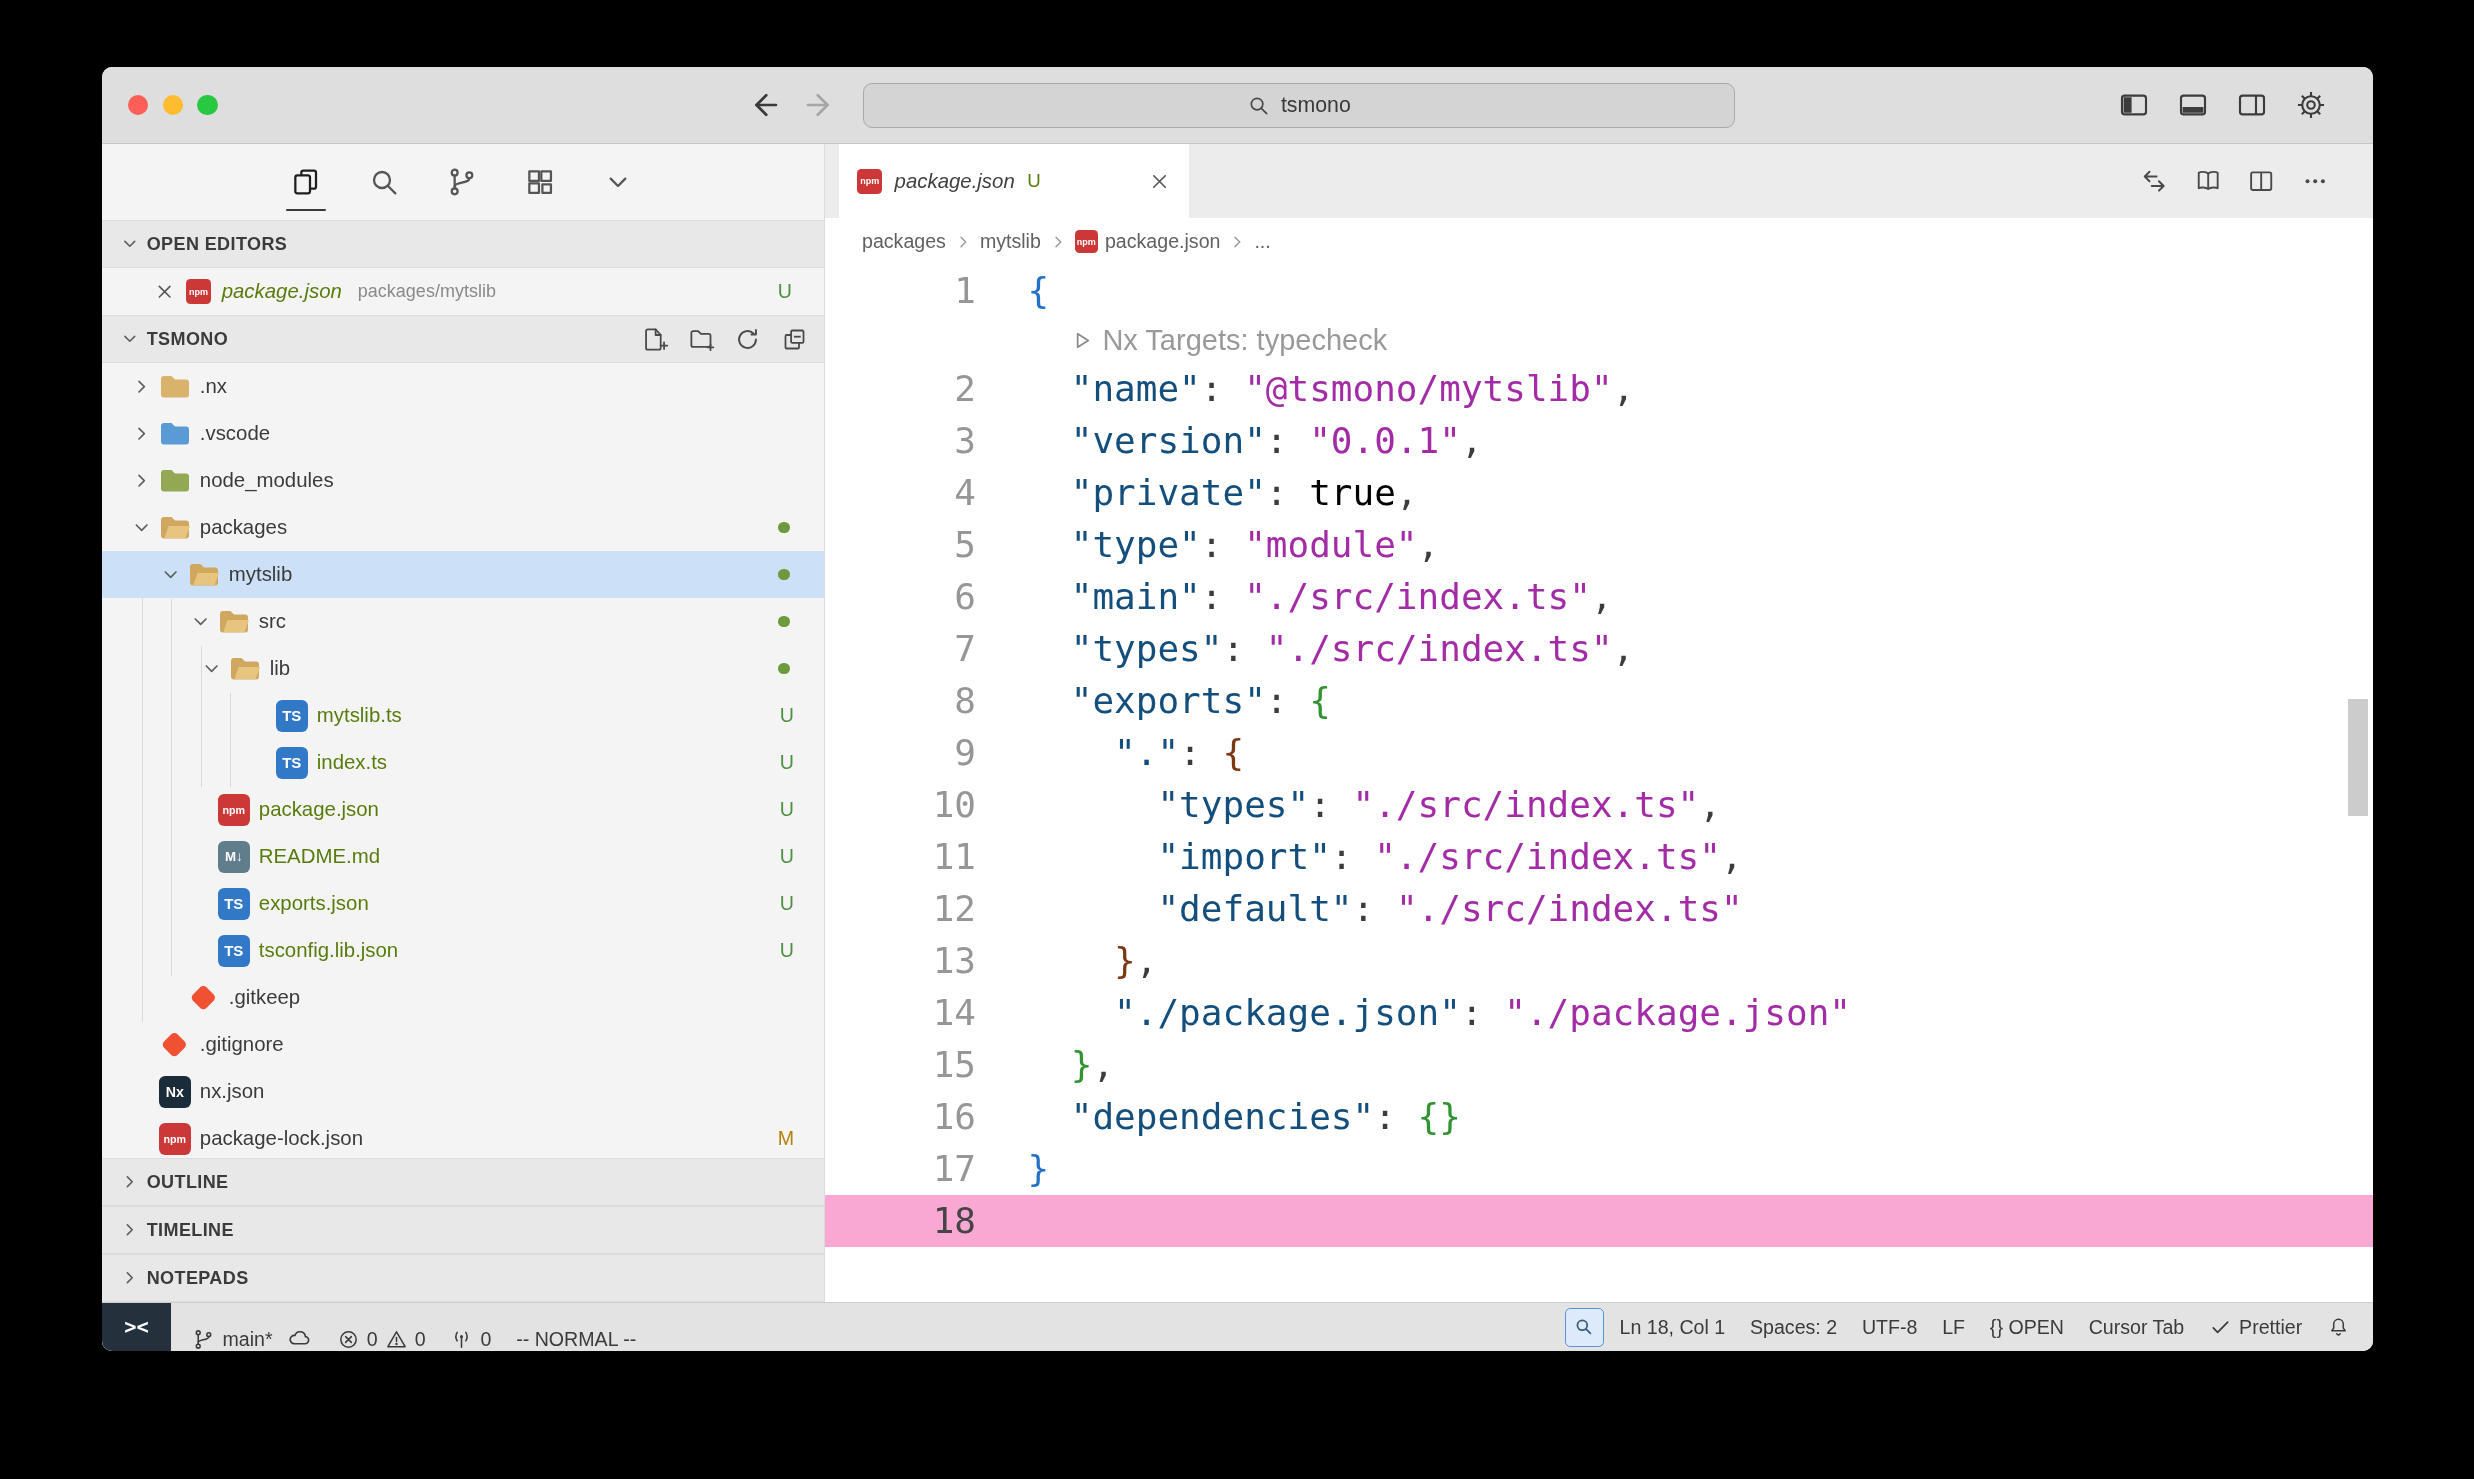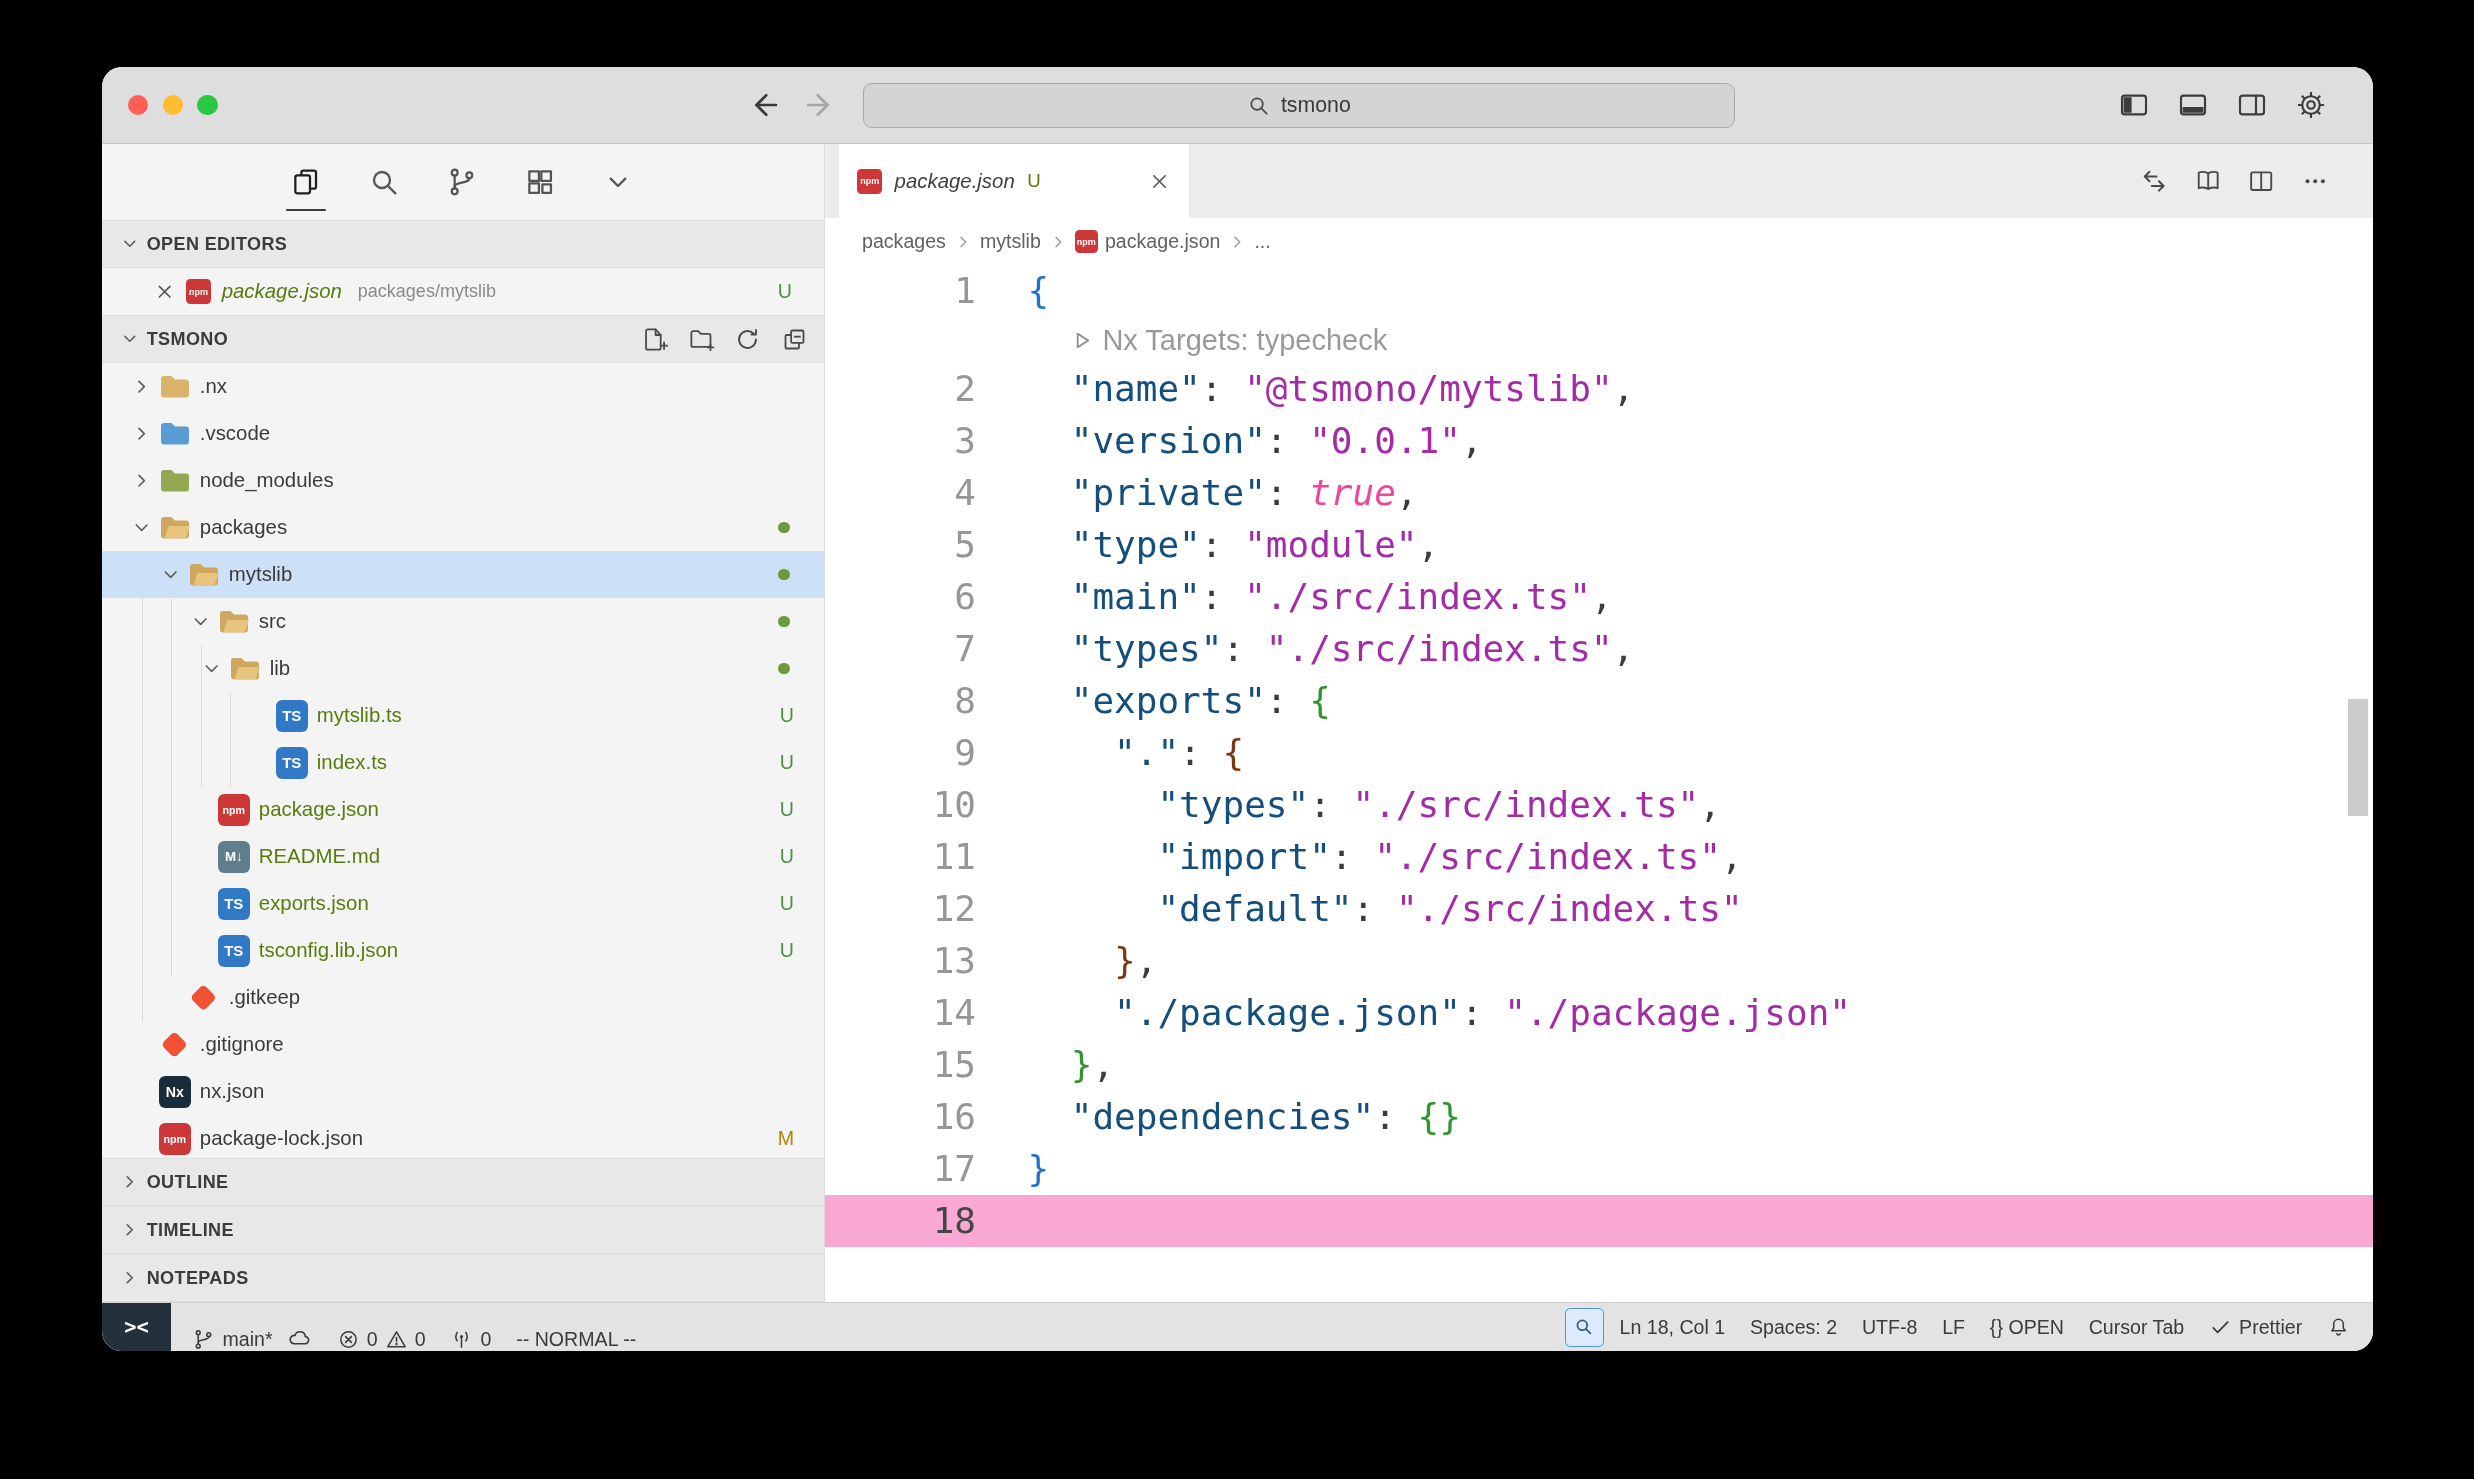--- a/index.html
+++ b/index.html
@@ -1,19 +1,19 @@
 <!DOCTYPE html>
 <html style="font-size:14.2px"><head>
 <meta charset="utf-8">
 <style>
   html,body{margin:0;padding:0}
   body{width:2475px;height:1479px;background:#000;position:relative;overflow:hidden;
        font-family:"Liberation Sans",sans-serif;color:#3b3b3b}
   .window{position:absolute;left:102px;top:67px;width:2271px;height:1284px;background:#fff;
-          border-radius:20px;overflow:hidden;box-shadow:0 44px 107px rgba(0,0,0,.65);
+          border-radius:10px;overflow:hidden;box-shadow:0 44px 107px rgba(0,0,0,.65);
           display:flex;flex-direction:column}
   
   .titlebar{height:76px;min-height:76px;background:#dedede;border-bottom:0.9px solid #c6c6c6;position:relative}
   .lights{position:absolute;left:26px;top:27.6px;display:flex;gap:14.2px}
   .light{width:20.4px;height:20.4px;border-radius:50%}
   .light.red{background:#ff5f57}.light.yellow{background:#febc2e}.light.green{background:#28c840}
   .nav{position:absolute;left:644px;top:20.4px;display:flex;gap:19.6px;align-items:center}
   .searchbox{position:absolute;left:761px;top:16px;width:870px;height:43px;background:#d4d4d4;
              border:0.9px solid #a9a9a9;border-radius:9px;display:flex;align-items:center;
              justify-content:center;gap:10.7px;color:#3a3a3a;font-size:21.3px}
@@ -526,21 +526,21 @@
           <div class="crow">
             <span class="gut">2</span>
             <span class="ctext"><span style="color: rgb(60, 60, 60);">  </span><span style="color: rgb(20, 78, 124);">"name"</span><span style="color: rgb(60, 60, 60);">: </span><span style="color: rgb(163, 44, 166);">"@tsmono/mytslib"</span><span style="color: rgb(60, 60, 60);">,</span></span>
           </div>
           <div class="crow">
             <span class="gut">3</span>
             <span class="ctext"><span style="color: rgb(60, 60, 60);">  </span><span style="color: rgb(20, 78, 124);">"version"</span><span style="color: rgb(60, 60, 60);">: </span><span style="color: rgb(163, 44, 166);">"0.0.1"</span><span style="color: rgb(60, 60, 60);">,</span></span>
           </div>
           <div class="crow">
             <span class="gut">4</span>
-            <span class="ctext"><span style="color: rgb(60, 60, 60);">  </span><span style="color: rgb(20, 78, 124);">"private"</span><span style="color: rgb(60, 60, 60);">: </span><span style="color: #ec4899; font-style: italic;">true</span><span style="color: rgb(60, 60, 60);">,</span></span>
+            <span class="ctext"><span style="color: rgb(60, 60, 60);">  </span><span style="color: rgb(20, 78, 124);">"private"</span><span style="color: rgb(60, 60, 60);">: </span><span style="color: #000000;">true</span><span style="color: rgb(60, 60, 60);">,</span></span>
           </div>
           <div class="crow">
             <span class="gut">5</span>
             <span class="ctext"><span style="color: rgb(60, 60, 60);">  </span><span style="color: rgb(20, 78, 124);">"type"</span><span style="color: rgb(60, 60, 60);">: </span><span style="color: rgb(163, 44, 166);">"module"</span><span style="color: rgb(60, 60, 60);">,</span></span>
           </div>
           <div class="crow">
             <span class="gut">6</span>
             <span class="ctext"><span style="color: rgb(60, 60, 60);">  </span><span style="color: rgb(20, 78, 124);">"main"</span><span style="color: rgb(60, 60, 60);">: </span><span style="color: rgb(163, 44, 166);">"./src/index.ts"</span><span style="color: rgb(60, 60, 60);">,</span></span>
           </div>
           <div class="crow">

